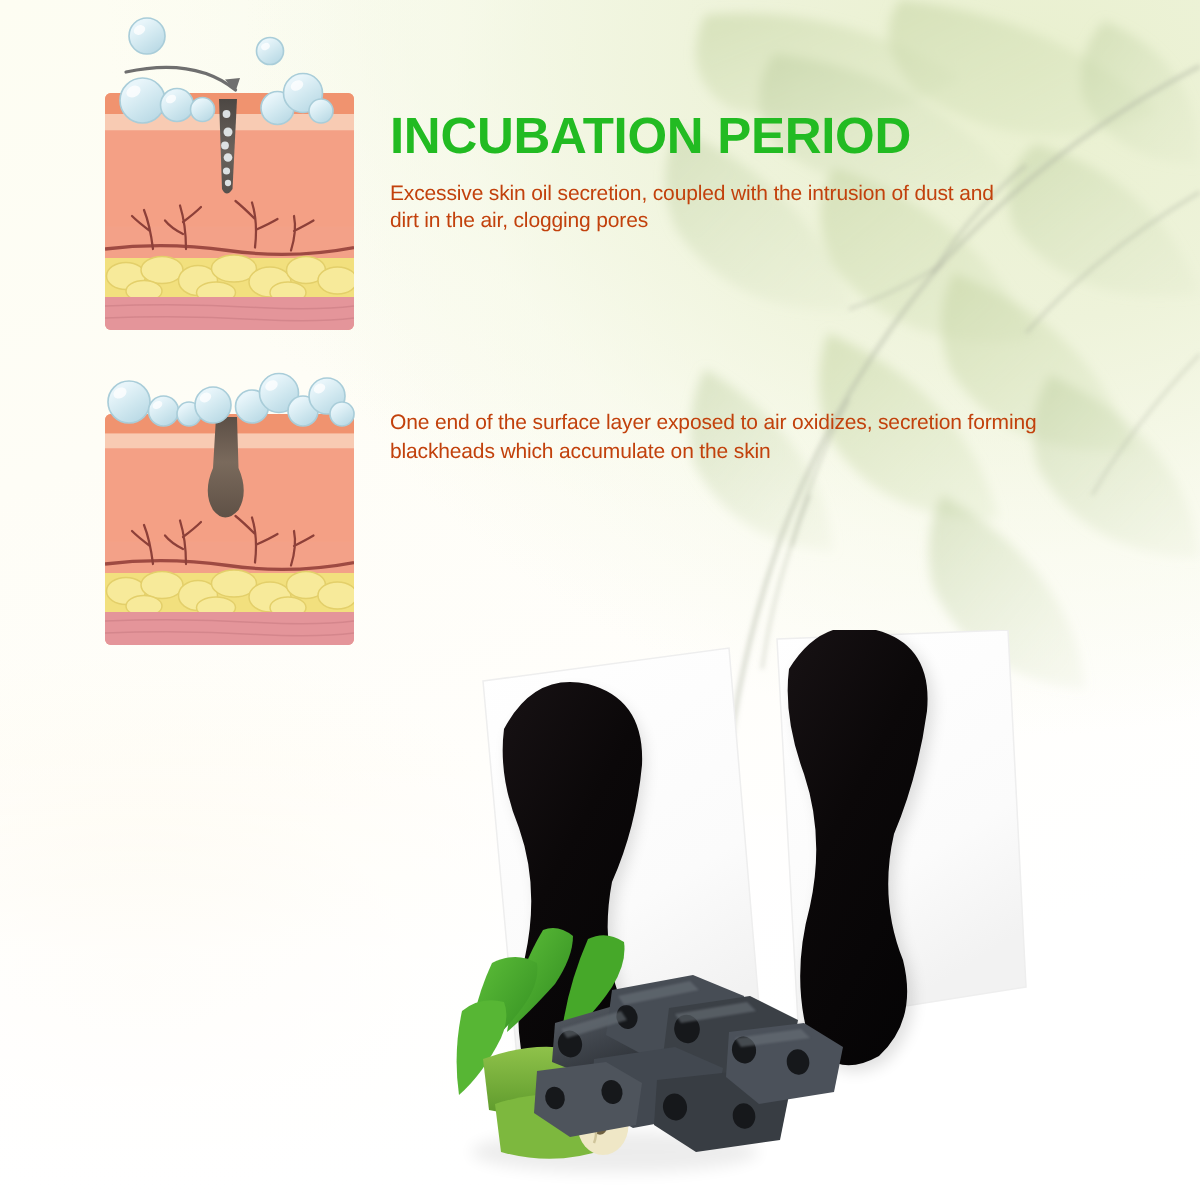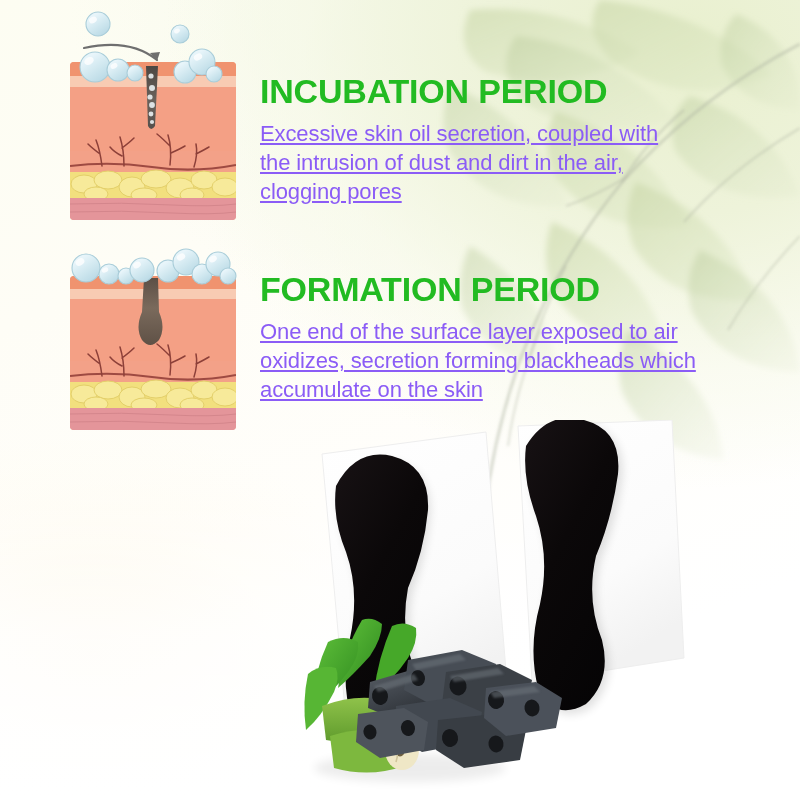--- a/index.html
+++ b/index.html
@@ -57,26 +57,25 @@
 
   .heading {
     font-size: 34px;
     font-weight: bold;
     line-height: 1.05;
     letter-spacing: -0.2px;
     margin: 0 0 9px 0;
     white-space: nowrap;
   }
   .body-text {
-    font-size: 22px;
+    font-size: 14px;
     line-height: 1.33;
     margin: 0;
-    color: #8b5cf6;
+    color: #c2410c;
     letter-spacing: -0.1px;
-    text-decoration: underline;
   }
 
   
   #product-photo {
     position: absolute;
     left: 300px; top: 420px;
     width: 500px; height: 380px;
   }
 </style>
 </head>
@@ -301,21 +300,20 @@
       </g>
     </g>
   </svg>
 
   <div id="block-1" class="text-block">
     <h2 class="heading" style="color:#22bb22;">INCUBATION PERIOD</h2>
     <p class="body-text">Excessive skin oil secretion, coupled with the intrusion of dust and dirt in the air, clogging pores</p>
   </div>
 
   <div id="block-2" class="text-block">
-    <h2 class="heading" style="color:#22bb22;">FORMATION PERIOD</h2>
     <p class="body-text">One end of the surface layer exposed to air oxidizes, secretion forming blackheads which accumulate on the skin</p>
   </div>
 
   <svg id="product-photo" viewBox="0 0 500 380">
     <defs>
       <linearGradient id="paperG" x1="0" y1="0" x2="0.4" y2="1">
         <stop offset="0%" stop-color="#ffffff"></stop>
         <stop offset="70%" stop-color="#fbfbfb"></stop>
         <stop offset="100%" stop-color="#f2f2f2"></stop>
       </linearGradient>

